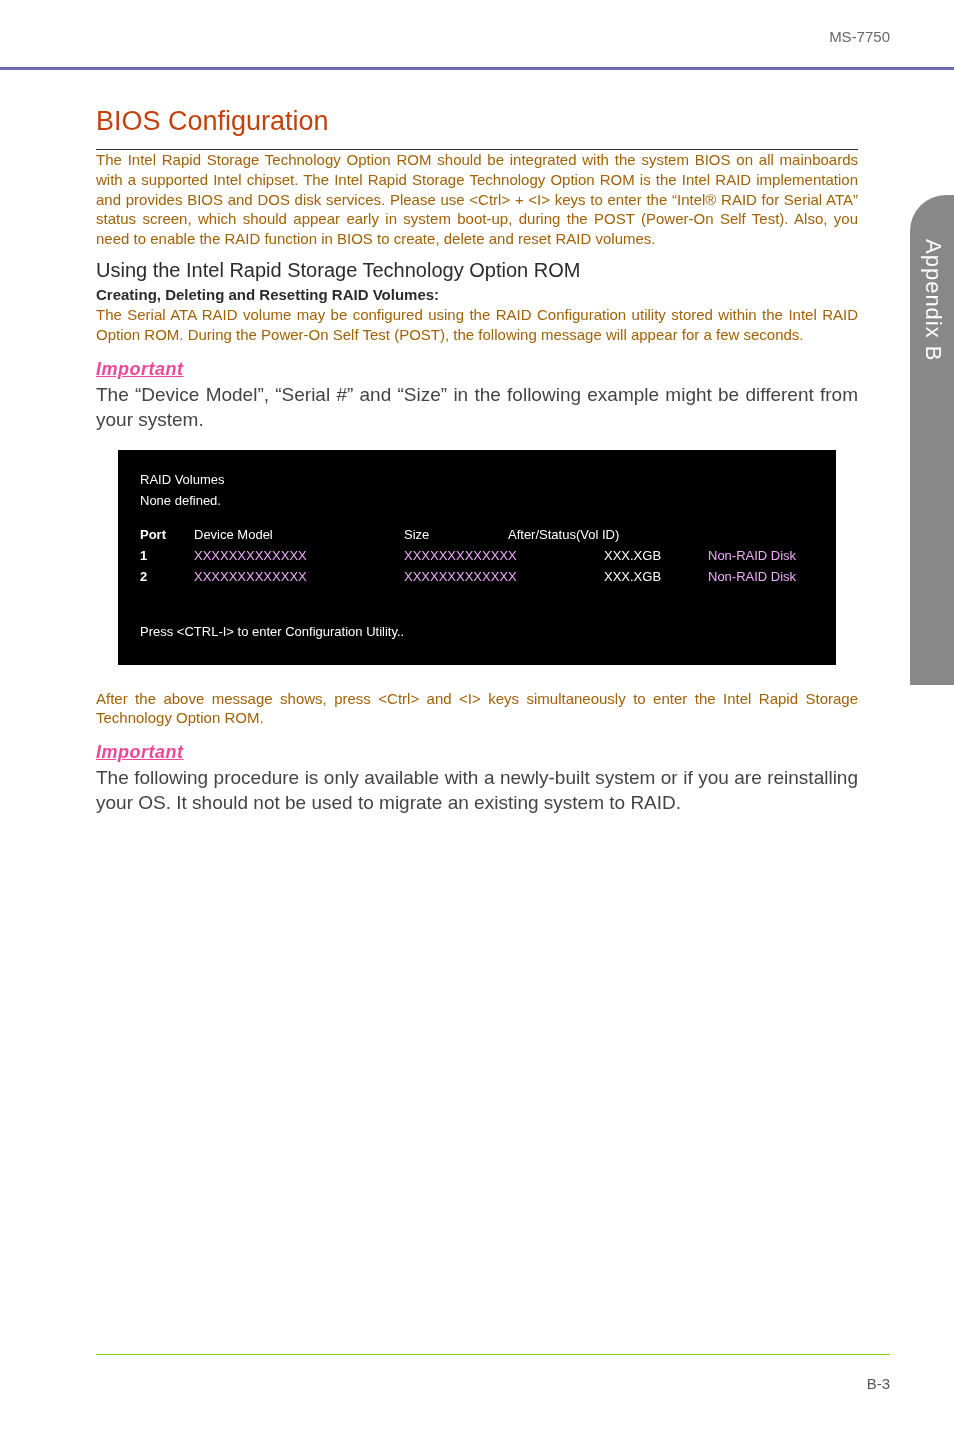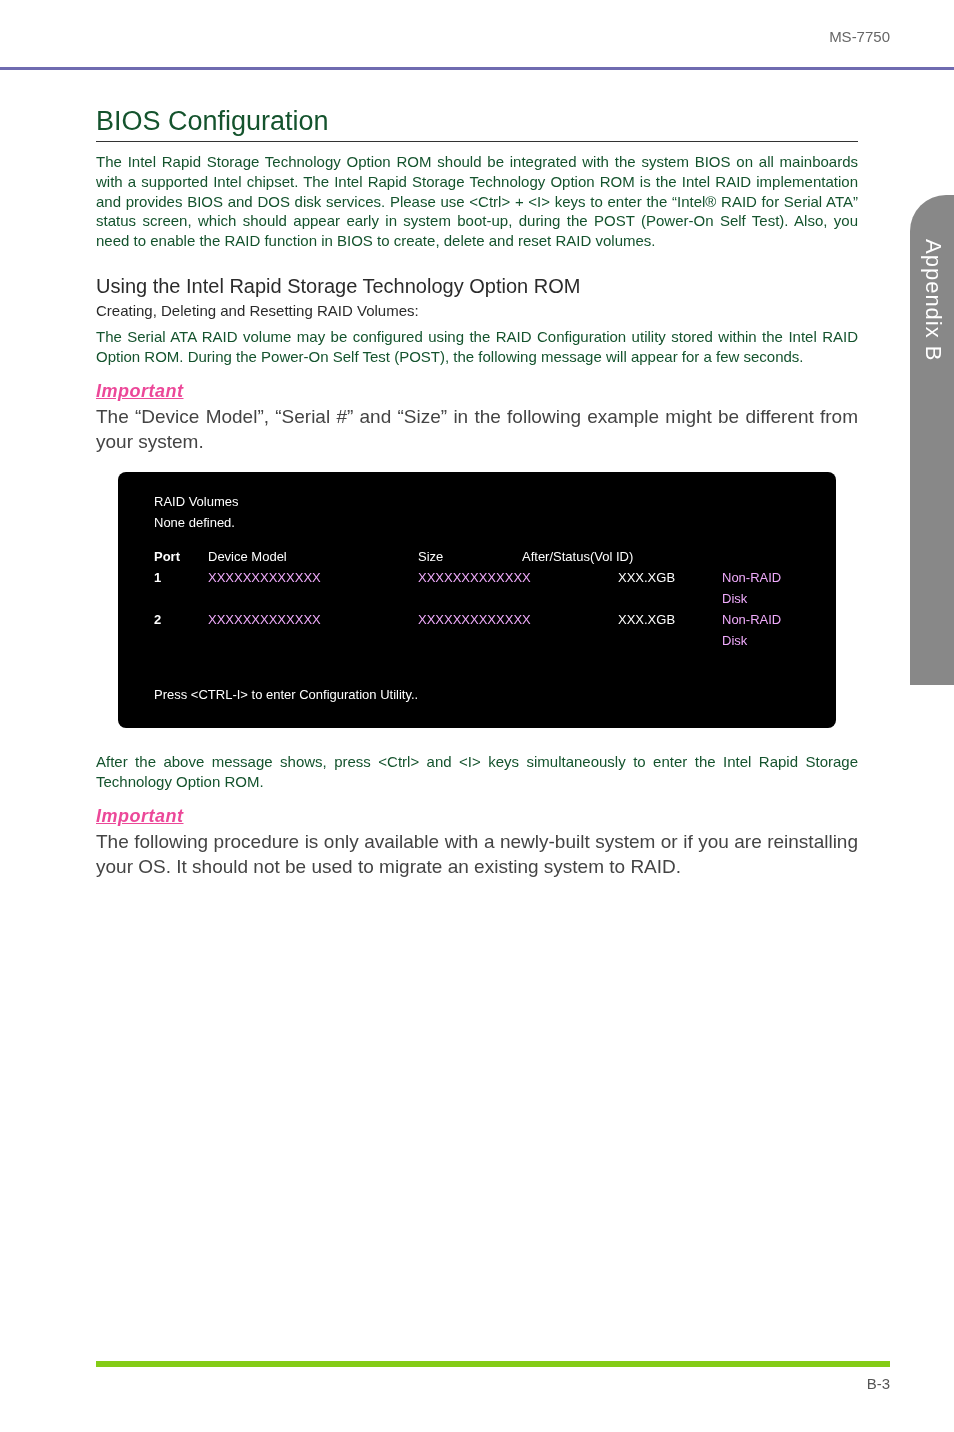--- a/index.html
+++ b/index.html
@@ -3,35 +3,35 @@
 <meta charset="utf-8">
 <style>
   * { box-sizing: border-box; margin: 0; padding: 0; }
   html, body { width: 954px; height: 1432px; font-family: Arial, Helvetica, sans-serif; background: #fff; color: #000; }
   .page { position: relative; width: 954px; height: 1432px; }
   .topbar { height: 70px; border-bottom: 3px solid #6f6bb0; padding: 28px 64px 0 0; }
   .topbar-text { text-align: right; color: #666; font-size: 15px; }
   .side-tab { position: absolute; right: 0; top: 195px; width: 44px; height: 490px; background: #888; border-top-left-radius: 36px; }
   .side-tab-text { color: #fff; font-size: 22px; letter-spacing: 1px; writing-mode: vertical-rl; text-orientation: sideways; transform: rotate(0deg); padding-top: 44px; padding-left: 10px; font-family: Arial, sans-serif; font-weight: 400; }
   .content { padding: 36px 96px 0 96px; }
-  h1.section-title { font-size: 27px; font-weight: 400; color: #14532d; border-bottom: 1px solid #333; padding-bottom: 4px; margin-bottom: 10px; text-shadow: 0 1px 1px rgba(255,255,255,0.6); }
-  .body-text { font-size: 15px; color: #14532d; line-height: 1.32; text-align: justify; }
-  h2.sub-title { font-size: 20px; font-weight: 400; color: #2b2b2b; margin-top: 24px; margin-bottom: 4px; }
-  .bold-line { font-size: 15px; font-weight: normal; color: #2b2b2b; margin-top: 2px; margin-bottom: 8px; }
+  h1.section-title { font-size: 27px; font-weight: 400; color: #c2410c; border-bottom: 1px solid #333; padding-bottom: 12px; text-shadow: 0 1px 1px rgba(255,255,255,0.6); }
+  .body-text { font-size: 15px; color: #a16207; line-height: 1.32; text-align: justify; }
+  h2.sub-title { font-size: 20px; font-weight: 400; color: #2b2b2b; margin-top: 10px; margin-bottom: 4px; }
+  .bold-line { font-size: 15px; font-weight: bold; color: #2b2b2b; margin-top: 2px; margin-bottom: 2px; }
   .important-callout { font-size: 18px; font-weight: bold; color: #ec4899; text-decoration: underline; margin-top: 14px; margin-bottom: 2px; font-style: italic; text-shadow: 0.5px 0.5px 0 #fff, -0.5px -0.5px 0 #fff; letter-spacing: 0.5px; }
   .italic-note { font-size: 19px; color: #444; line-height: 1.32; text-align: justify; }
-  .console { background: #000; color: #fff; border-radius: 8px; margin: 18px 22px 24px 22px; padding: 20px 26px 22px 36px; font-size: 13px; line-height: 1.6; font-family: Arial, sans-serif; }
+  .console { background: #000; color: #fff; border-radius: 0; margin: 18px 22px 24px 22px; padding: 20px 26px 22px 22px; font-size: 13px; line-height: 1.6; font-family: Arial, sans-serif; }
   .console-row { display: flex; }
   .col-port  { width: 54px; font-weight: bold; }
   .col-model { width: 210px; }
   .col-serial{ width: 200px; }
   .col-size  { width: 104px; }
   .col-type  { flex: 1; }
   .green { color: #f0abfc; }
-  .footer { position: absolute; bottom: 40px; left: 96px; right: 64px; border-top: 6px solid #84cc16; padding-top: 8px; text-align: right; color: #555; font-size: 15px; }
+  .footer { position: absolute; bottom: 40px; left: 96px; right: 64px; border-top: 1px solid #84cc16; padding-top: 20px; text-align: right; color: #555; font-size: 15px; }
 </style>
 </head>
 <body>
 
 <div class="page">
 
   <div class="topbar">
     <div class="topbar-text">MS-7750</div>
   </div>
 

